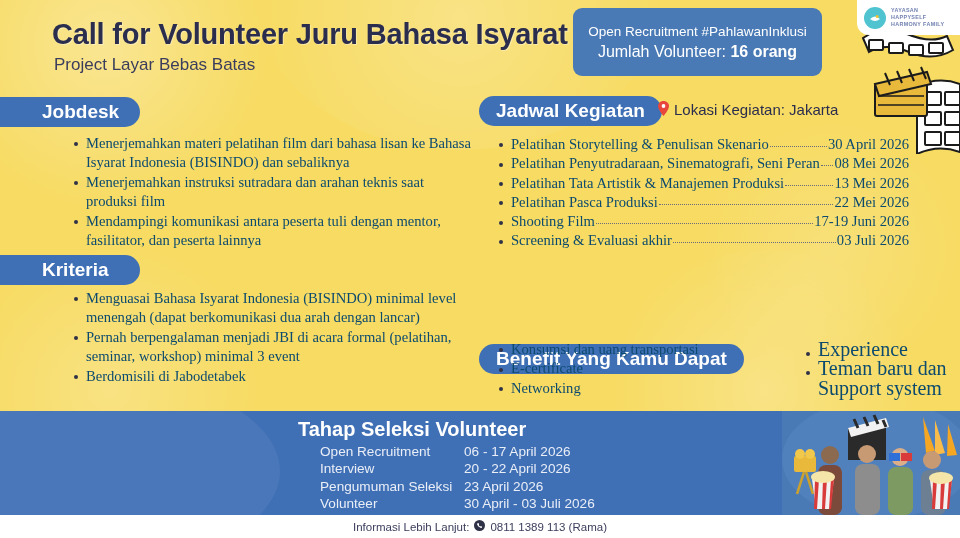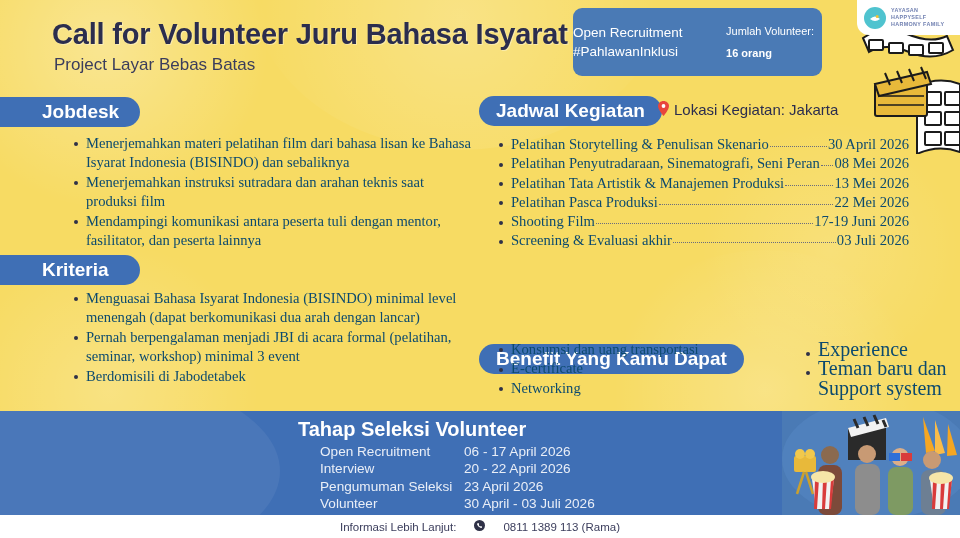--- a/index.html
+++ b/index.html
@@ -34,25 +34,25 @@
   }
   .hdr-sub{
     position:absolute;left:54px;top:55px;
     font-size:17px;color:#3b3d5c;
   }
 
   
   .info-box{
     position:absolute;left:573px;top:8px;width:249px;height:68px;
     background:#4a7ab5;border-radius:9px;
-    display:flex;align-items:center;justify-content:center;
+    display:flex;flex-direction:column;align-items:center;justify-content:center;
     color:#ffffff;
   }
   .info-line1{font-size:13.5px;line-height:19px;}
-  .info-line2{font-size:11px;line-height:22px;}
+  .info-line2{font-size:16px;line-height:22px;}
   .info-line2 b{font-weight:bold;}
 
   
   .logo{
     position:absolute;left:857px;top:0;width:103px;height:35px;
     background:#ffffff;border-bottom-left-radius:12px;
     display:flex;align-items:center;gap:5px;padding-left:7px;box-sizing:border-box;
   }
   .logo-mark{
     width:22px;height:22px;border-radius:50%;background:#4fc3cf;
@@ -127,21 +127,21 @@
   }
   .seleksi{
     position:absolute;left:320px;top:443px;color:#e9eef7;font-size:13.6px;line-height:17.4px;
   }
   .seleksi .row{display:flex;}
   .seleksi .c1{width:144px;flex:0 0 144px;}
   .seleksi .c2{flex:1 1 auto;}
 
   .footer{
     position:absolute;left:0;top:515px;width:960px;height:23px;background:#ffffff;
-    display:flex;align-items:center;justify-content:center;gap:18px;
+    display:flex;align-items:center;justify-content:center;gap:5px;
     font-size:11.5px;color:#3b3d5c;
   }
 
   
   .deco{position:absolute;pointer-events:none;}
   .deco-topright{right:0;top:26px;width:115px;height:128px;}
   .deco-botright{left:782px;top:384px;width:178px;height:131px;}
 </style>
 </head>
 <body>

